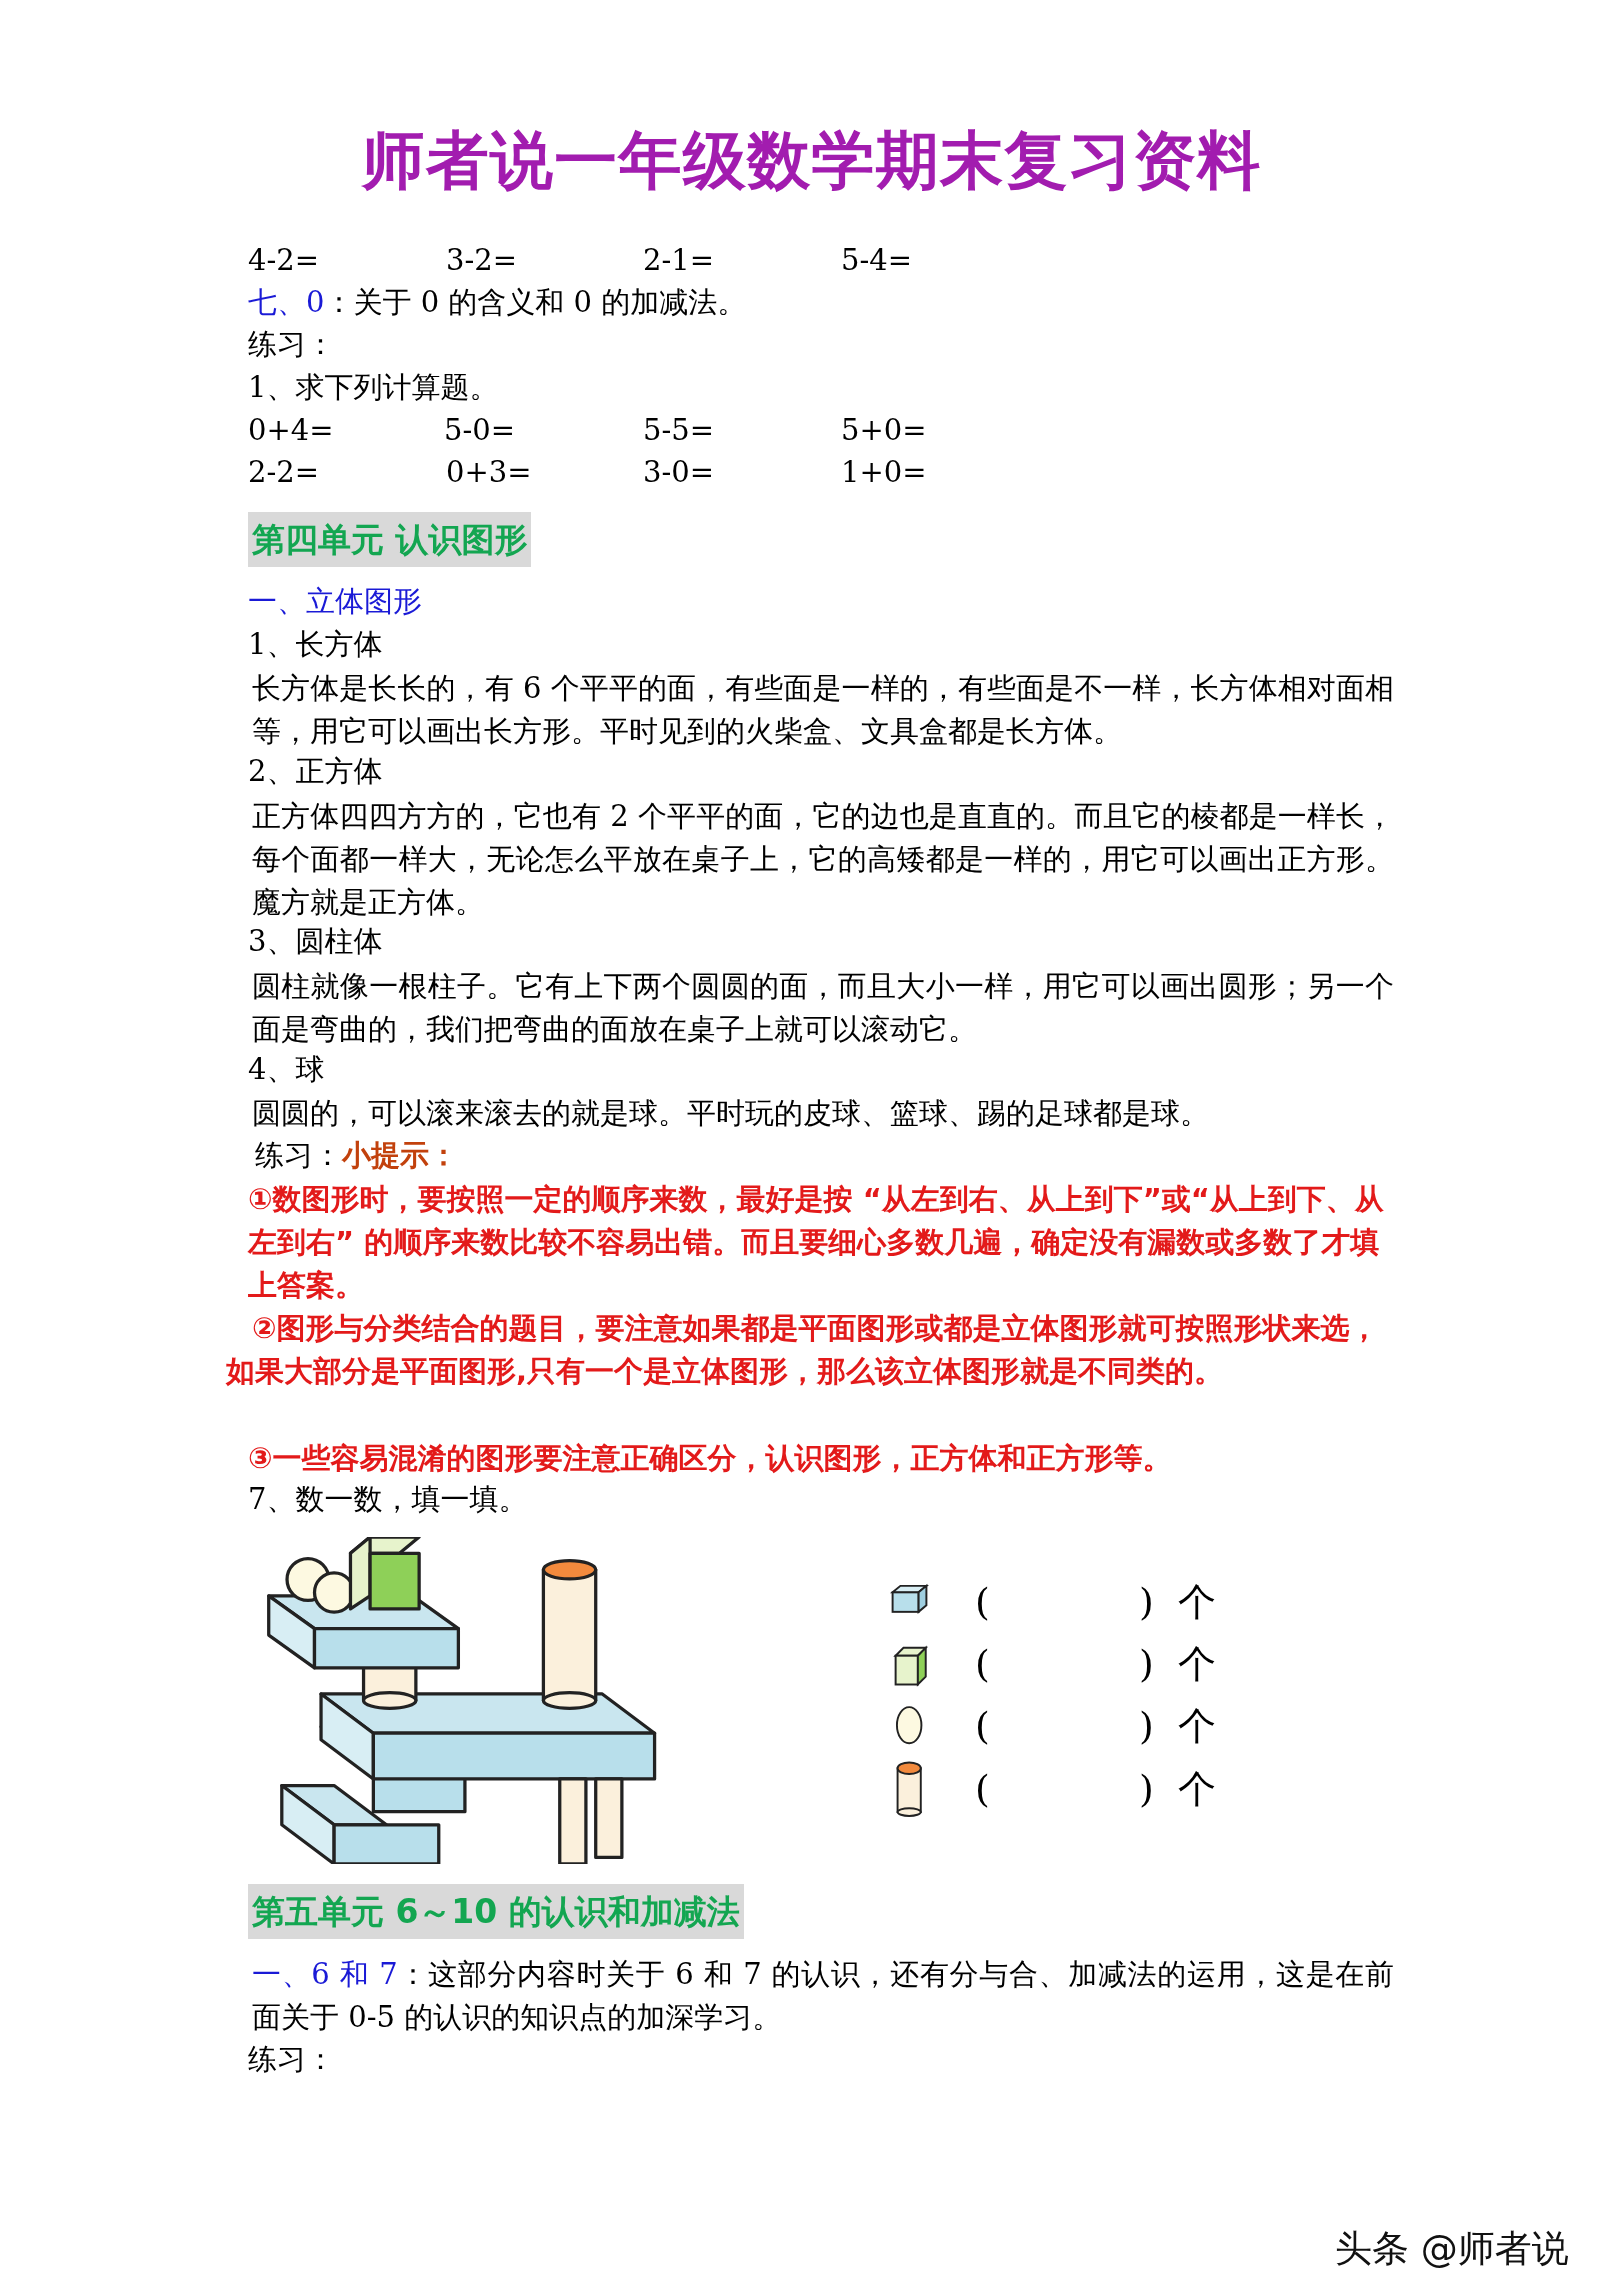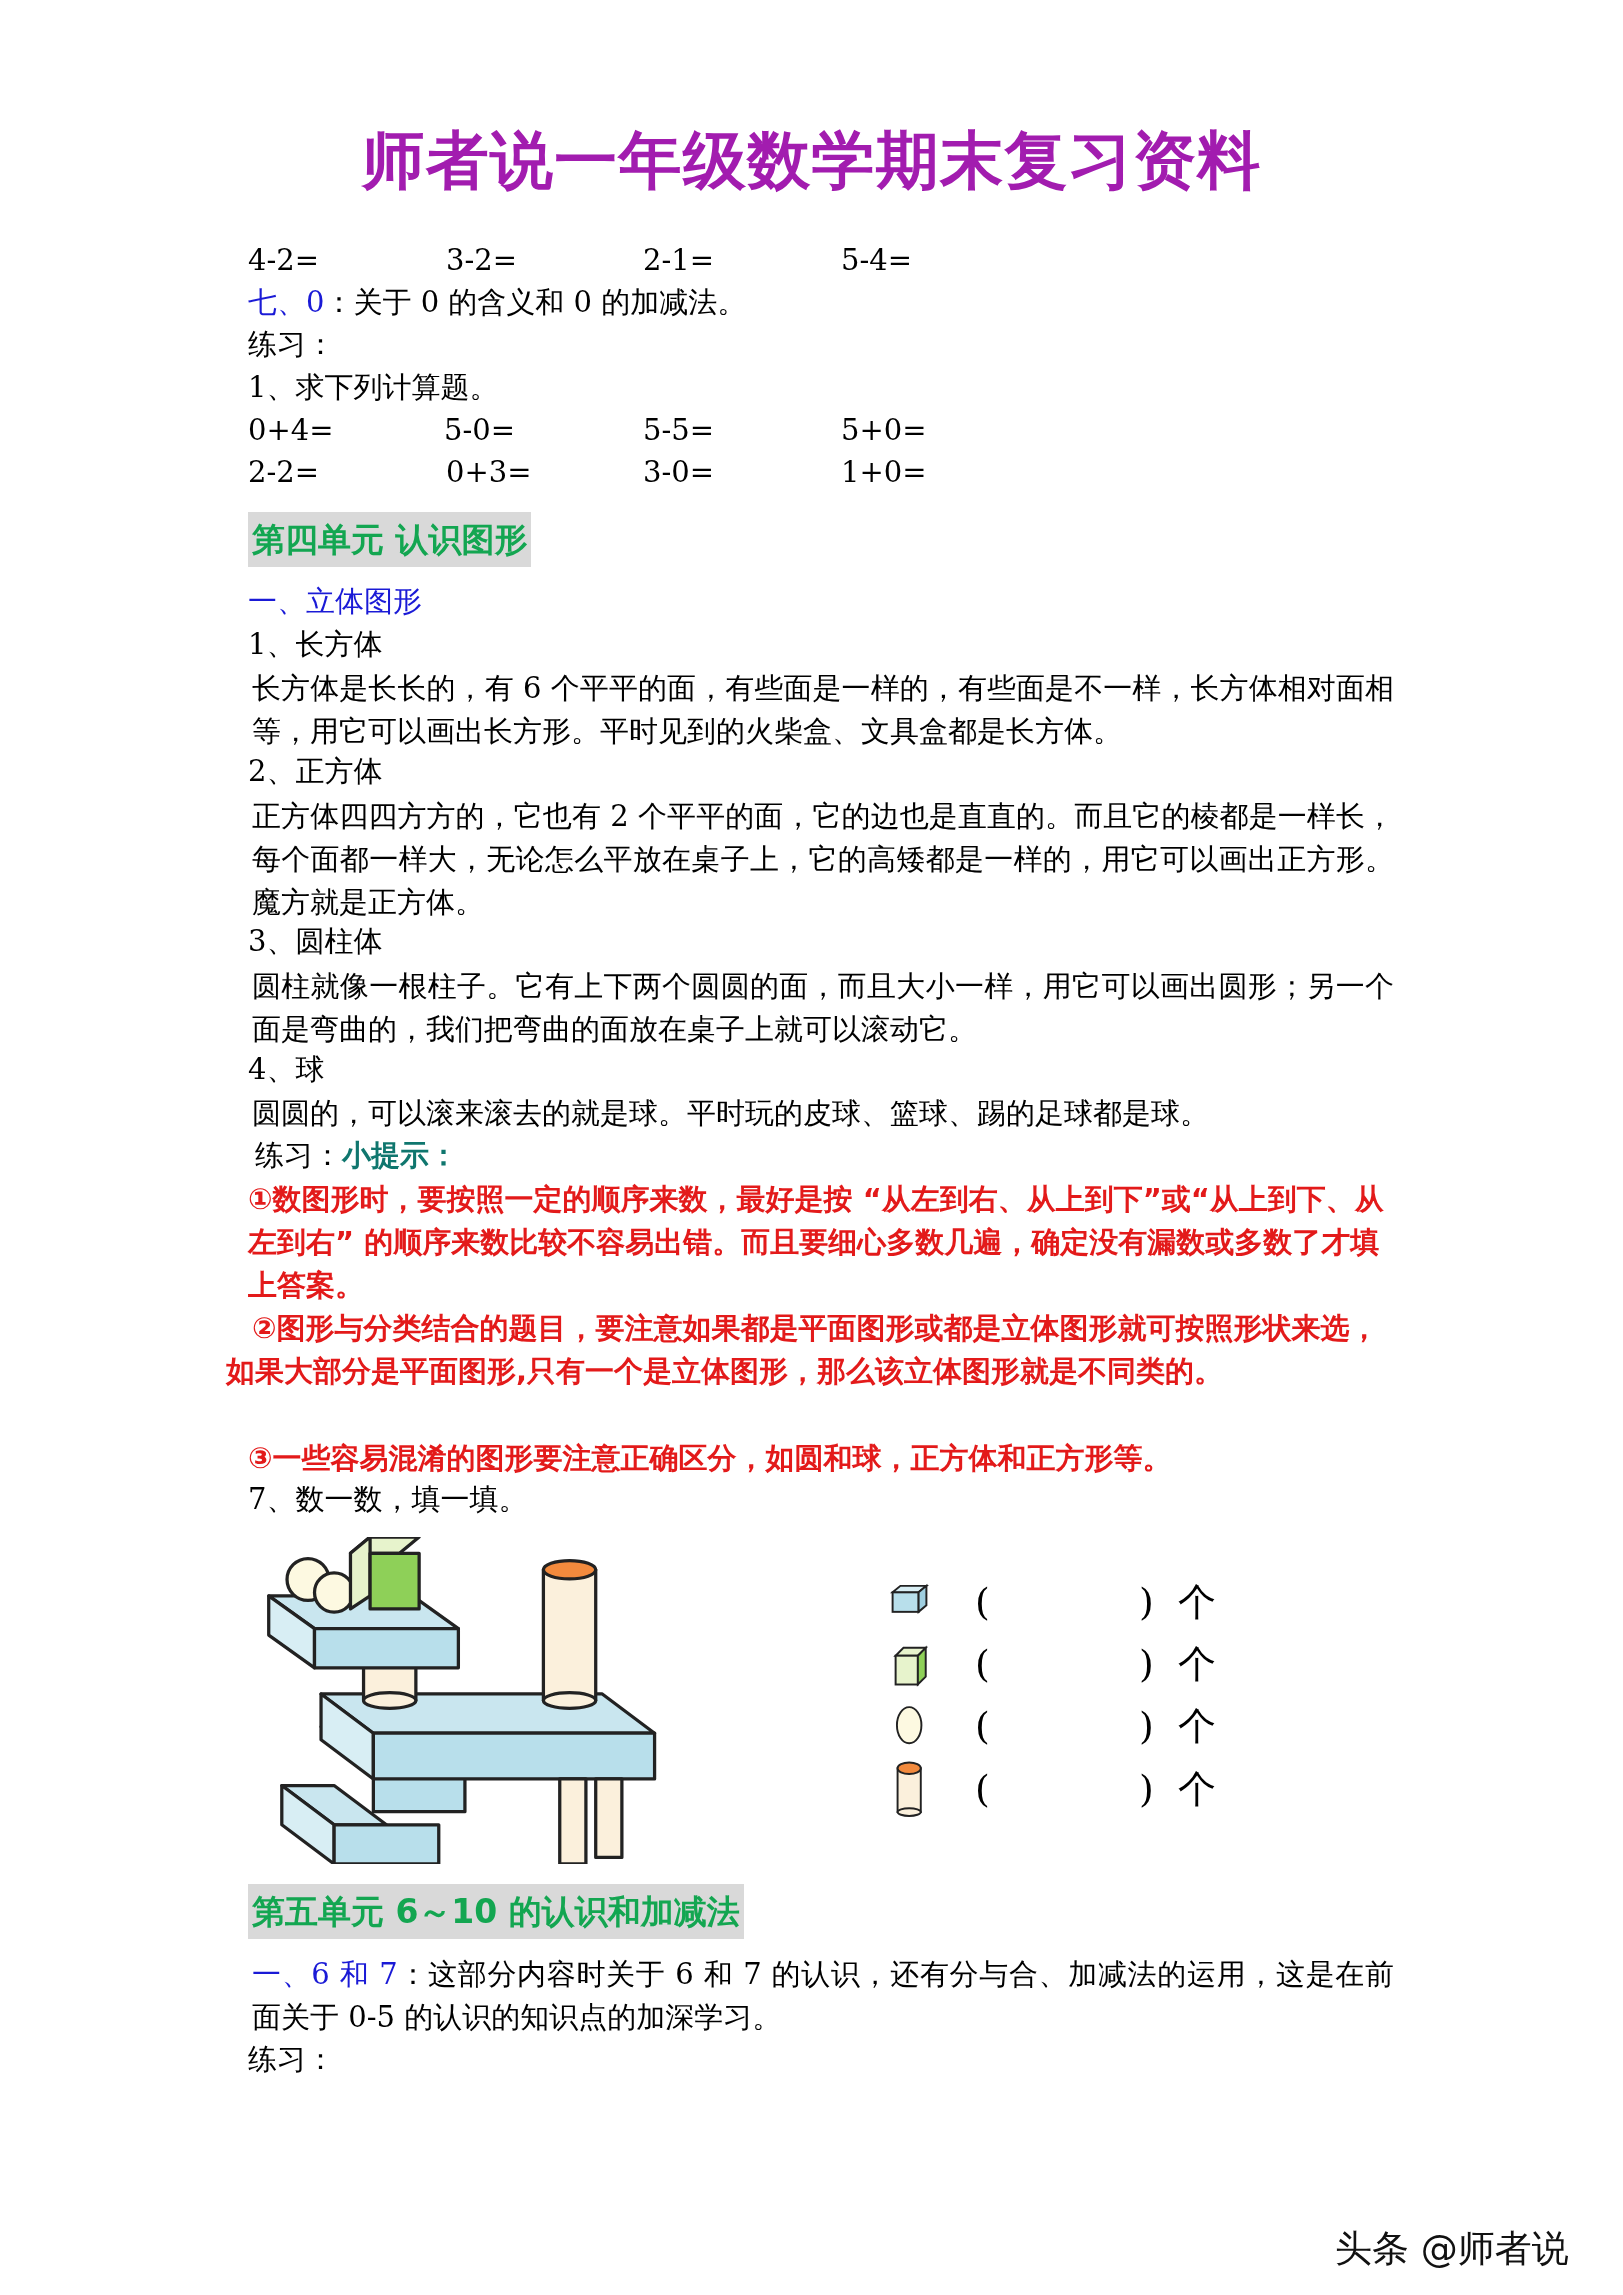--- a/index.html
+++ b/index.html
@@ -4,21 +4,21 @@
 <style>
   html, body { margin:0; padding:0; background:#ffffff; }
   body { width:1623px; height:2295px; position:relative; overflow:hidden;
          font-family:"DejaVu Serif","Liberation Serif",serif; color:#000; }
   .abs { position:absolute; }
   .title { left:0; width:1623px; top:118px; text-align:center; font-family:"DejaVu Sans","Liberation Sans",sans-serif;
            font-weight:bold; font-size:63px; color:#a21caf; letter-spacing:1.3px; }
   .line { position:absolute; left:248px; font-size:29px; line-height:39px; white-space:nowrap; }
   .row4 span { position:absolute; top:0; }
   .blue { color:#1a1ad6; }
-  .red { color:#0f766e; font-weight:bold; font-family:"DejaVu Sans","Liberation Sans",sans-serif;text-align:center; }
+  .red { color:#c2410c; font-weight:bold; font-family:"DejaVu Sans","Liberation Sans",sans-serif;text-align:center; }
   .heading { position:absolute; left:248px; background:#d9d9d9; color:#13a651; font-weight:bold;
              font-family:"DejaVu Sans","Liberation Sans",sans-serif; font-size:33px; line-height:55px; padding:0 3.9px; }
   .para { position:absolute; left:252px; width:1142px; font-size:29px; line-height:43px; text-align:justify; }
   .redpara { position:absolute; width:1142px; font-size:29px; line-height:43px; color:#e31a1a; font-weight:bold;
              font-family:"DejaVu Sans","Liberation Sans",sans-serif; }
   .fig { position:absolute; }
   .watermark { position:absolute; left:1335px; top:2224px; font-family:"DejaVu Sans","Liberation Sans",sans-serif;
                font-size:37px; color:#111; }
 </style>
 </head>
@@ -66,21 +66,21 @@
 
 <div class="line" style="top:1050px;">4、球</div>
 <div class="para" style="top:1092px;">圆圆的，可以滚来滚去的就是球。平时玩的皮球、篮球、踢的足球都是球。</div>
 
 <div class="line" style="top:1136px; left:255px;">
   <span>练习：</span><span class="red">小提示：</span>
 </div>
 
 <div class="redpara" style="top:1178px; left:248px;">①数图形时，要按照一定的顺序来数，最好是按 “从左到右、从上到下”或“从上到下、从左到右” 的顺序来数比较不容易出错。而且要细心多数几遍，确定没有漏数或多数了才填上答案。</div>
 <div class="redpara" style="top:1307px; left:226px; width:1163px; text-indent:26px;">②图形与分类结合的题目，要注意如果都是平面图形或都是立体图形就可按照形状来选，如果大部分是平面图形,只有一个是立体图形，那么该立体图形就是不同类的。</div>
-<div class="redpara" style="top:1437px; left:248px;">③一些容易混淆的图形要注意正确区分，如圆和球，正方体和正方形等。</div>
+<div class="redpara" style="top:1437px; left:248px;">③一些容易混淆的图形要注意正确区分，认识图形，正方体和正方形等。</div>
 
 <div class="line" style="top:1480px;">7、数一数，填一填。</div>
 
 <svg class="fig" style="left:249px; top:1537px;" width="458" height="327" viewBox="0 0 700 500">
   <g stroke="#222" stroke-width="5" stroke-linejoin="round">
 
     <polygon points="50,380 130,380 210,440 130,440" fill="#c9e6ef"></polygon>
     <polygon points="50,380 130,440 130,500 50,440" fill="#d8eef4"></polygon>
     <rect x="130" y="440" width="160" height="60" fill="#b8dfeb"></rect>
 

